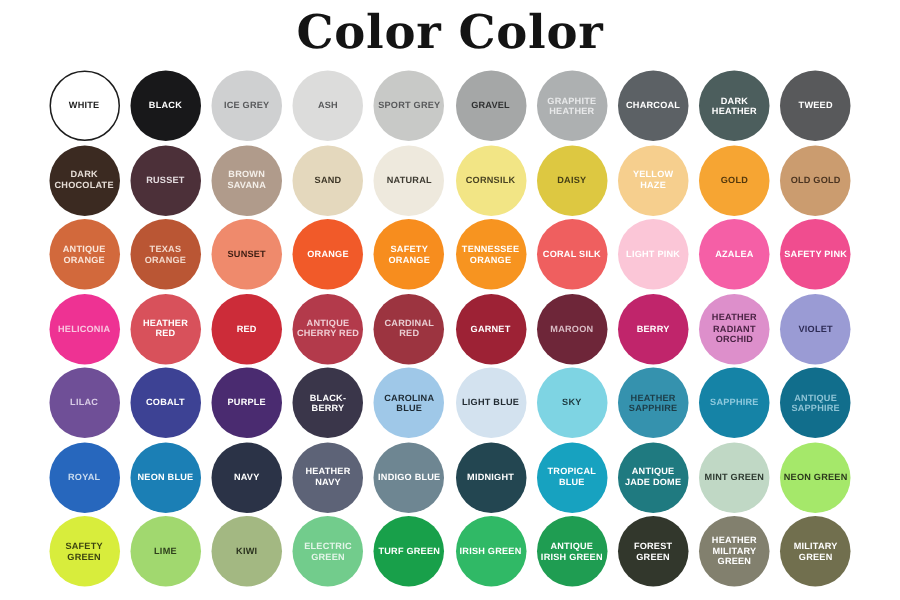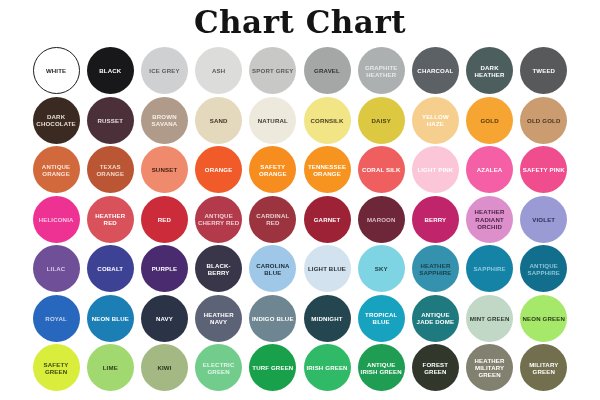--- a/index.html
+++ b/index.html
@@ -73,21 +73,21 @@
     padding: 0 1px;
     word-break: break-word;
     user-select: none;
   }
 </style>
 </head>
 <body>
 
 <div id="chart-page">
 
-  <div id="page-title">Chart Chart</div>
+  <div id="page-title">Color Color</div>
 
   <div id="swatch-grid">
       <div class="swatch-cell">
         <div class="swatch outlined" style="background: rgb(255, 255, 255);">
           <span class="swatch-label" style="color: rgb(29, 29, 29);">WHITE</span>
         </div>
       </div>
       <div class="swatch-cell">
         <div class="swatch" style="background: rgb(24, 24, 26);">
           <span class="swatch-label" style="color: rgb(255, 255, 255);">BLACK</span>

